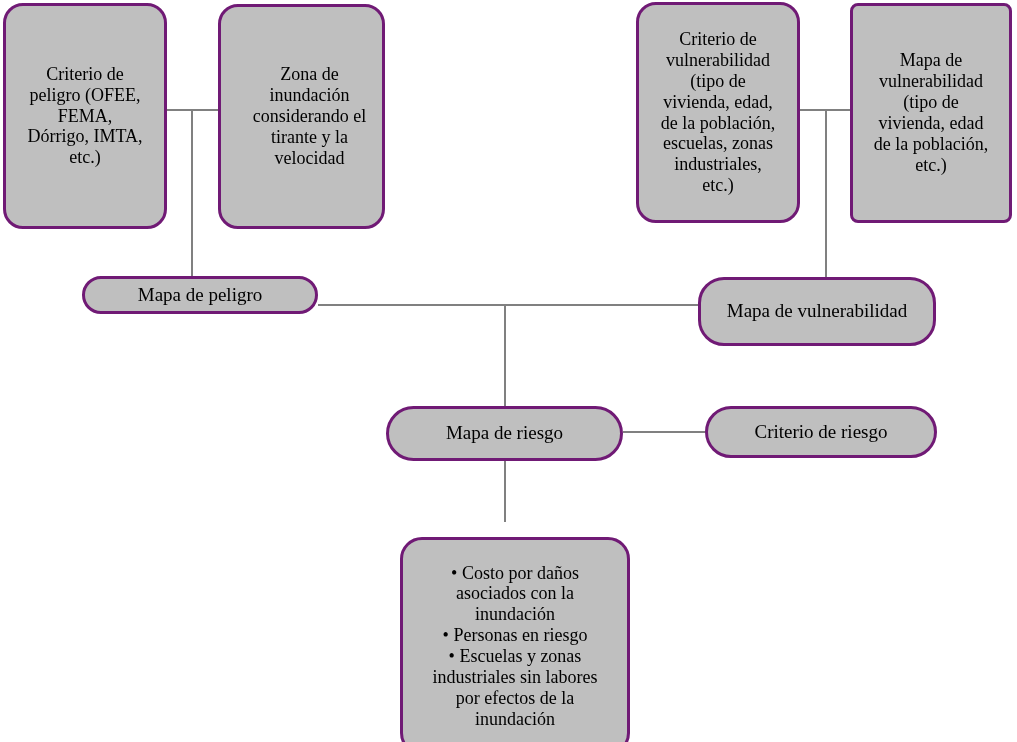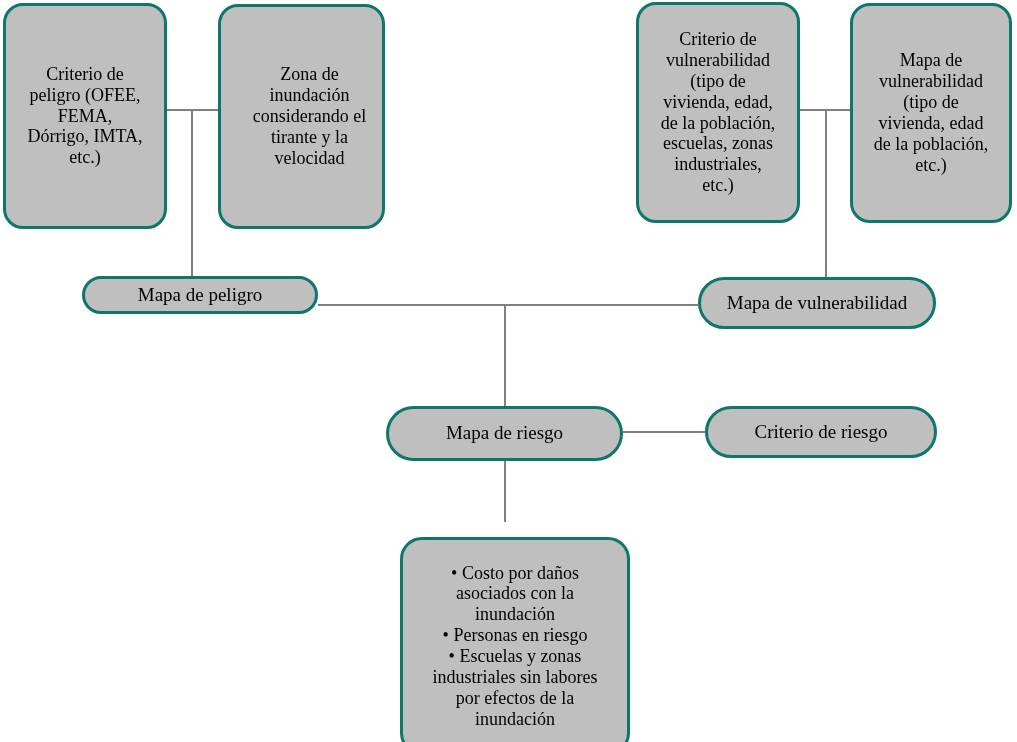--- a/index.html
+++ b/index.html
@@ -26,21 +26,21 @@
     width: 1017px;
     height: 742px;
     pointer-events: none;
   }
 
   
   .node {
     position: absolute;
     box-sizing: border-box;
     background: #bfbfbf;
-    border: 3px solid #0f766e;
+    border: 3px solid #701a75;
     display: flex;
     align-items: center;
     justify-content: center;
     text-align: center;
     color: #000000;
     line-height: 1.16;
     z-index: 3;
   }
   .node .label {
     display: block;
@@ -51,24 +51,24 @@
   }
 
   .tall   { border-radius: 20px; }
   .pill   { border-radius: 28px; }
   .bigbox { border-radius: 22px; margin-top: 16px; }
 
   
   #n-criterio-peligro        { left:3px;   top:3px;   width:164px; height:226px; border-radius:20px; font-size:18px; }
   #n-zona-inundacion         { left:218px; top:4px;   width:167px; height:225px; border-radius:20px; font-size:18px;padding-left:16px; }
   #n-criterio-vulnerabilidad { left:636px; top:2px;   width:164px; height:221px; border-radius:20px; font-size:18px; }
-  #n-mapa-vulnerabilidad-det { left:850px; top:3px;   width:162px; height:220px; border-radius:20px; font-size:18px; }
+  #n-mapa-vulnerabilidad-det { left:850px; top:3px;   width:162px; height:220px; border-radius:8px; font-size:18px; }
 
   #n-mapa-peligro            { left:82px;  top:276px; width:236px; height:38px;  border-radius:28px; font-size:19px; }
-  #n-mapa-vulnerabilidad     { left:698px; top:277px; width:238px; height:52px;  border-radius:26px; font-size:19px; }
+  #n-mapa-vulnerabilidad     { left:698px; top:277px; width:238px; height:69px;  border-radius:26px; font-size:19px; }
 
   #n-mapa-riesgo             { left:386px; top:406px; width:237px; height:55px;  border-radius:28px; font-size:19px;justify-content:flex-end; }
   #n-criterio-riesgo         { left:705px; top:406px; width:232px; height:52px;  border-radius:26px; font-size:19px; }
 
   #n-impactos                { left:400px; top:521px; width:230px; height:218px; border-radius:22px; font-size:18px; }
 </style>
 </head>
 <body>
 
 <div id="canvas">

